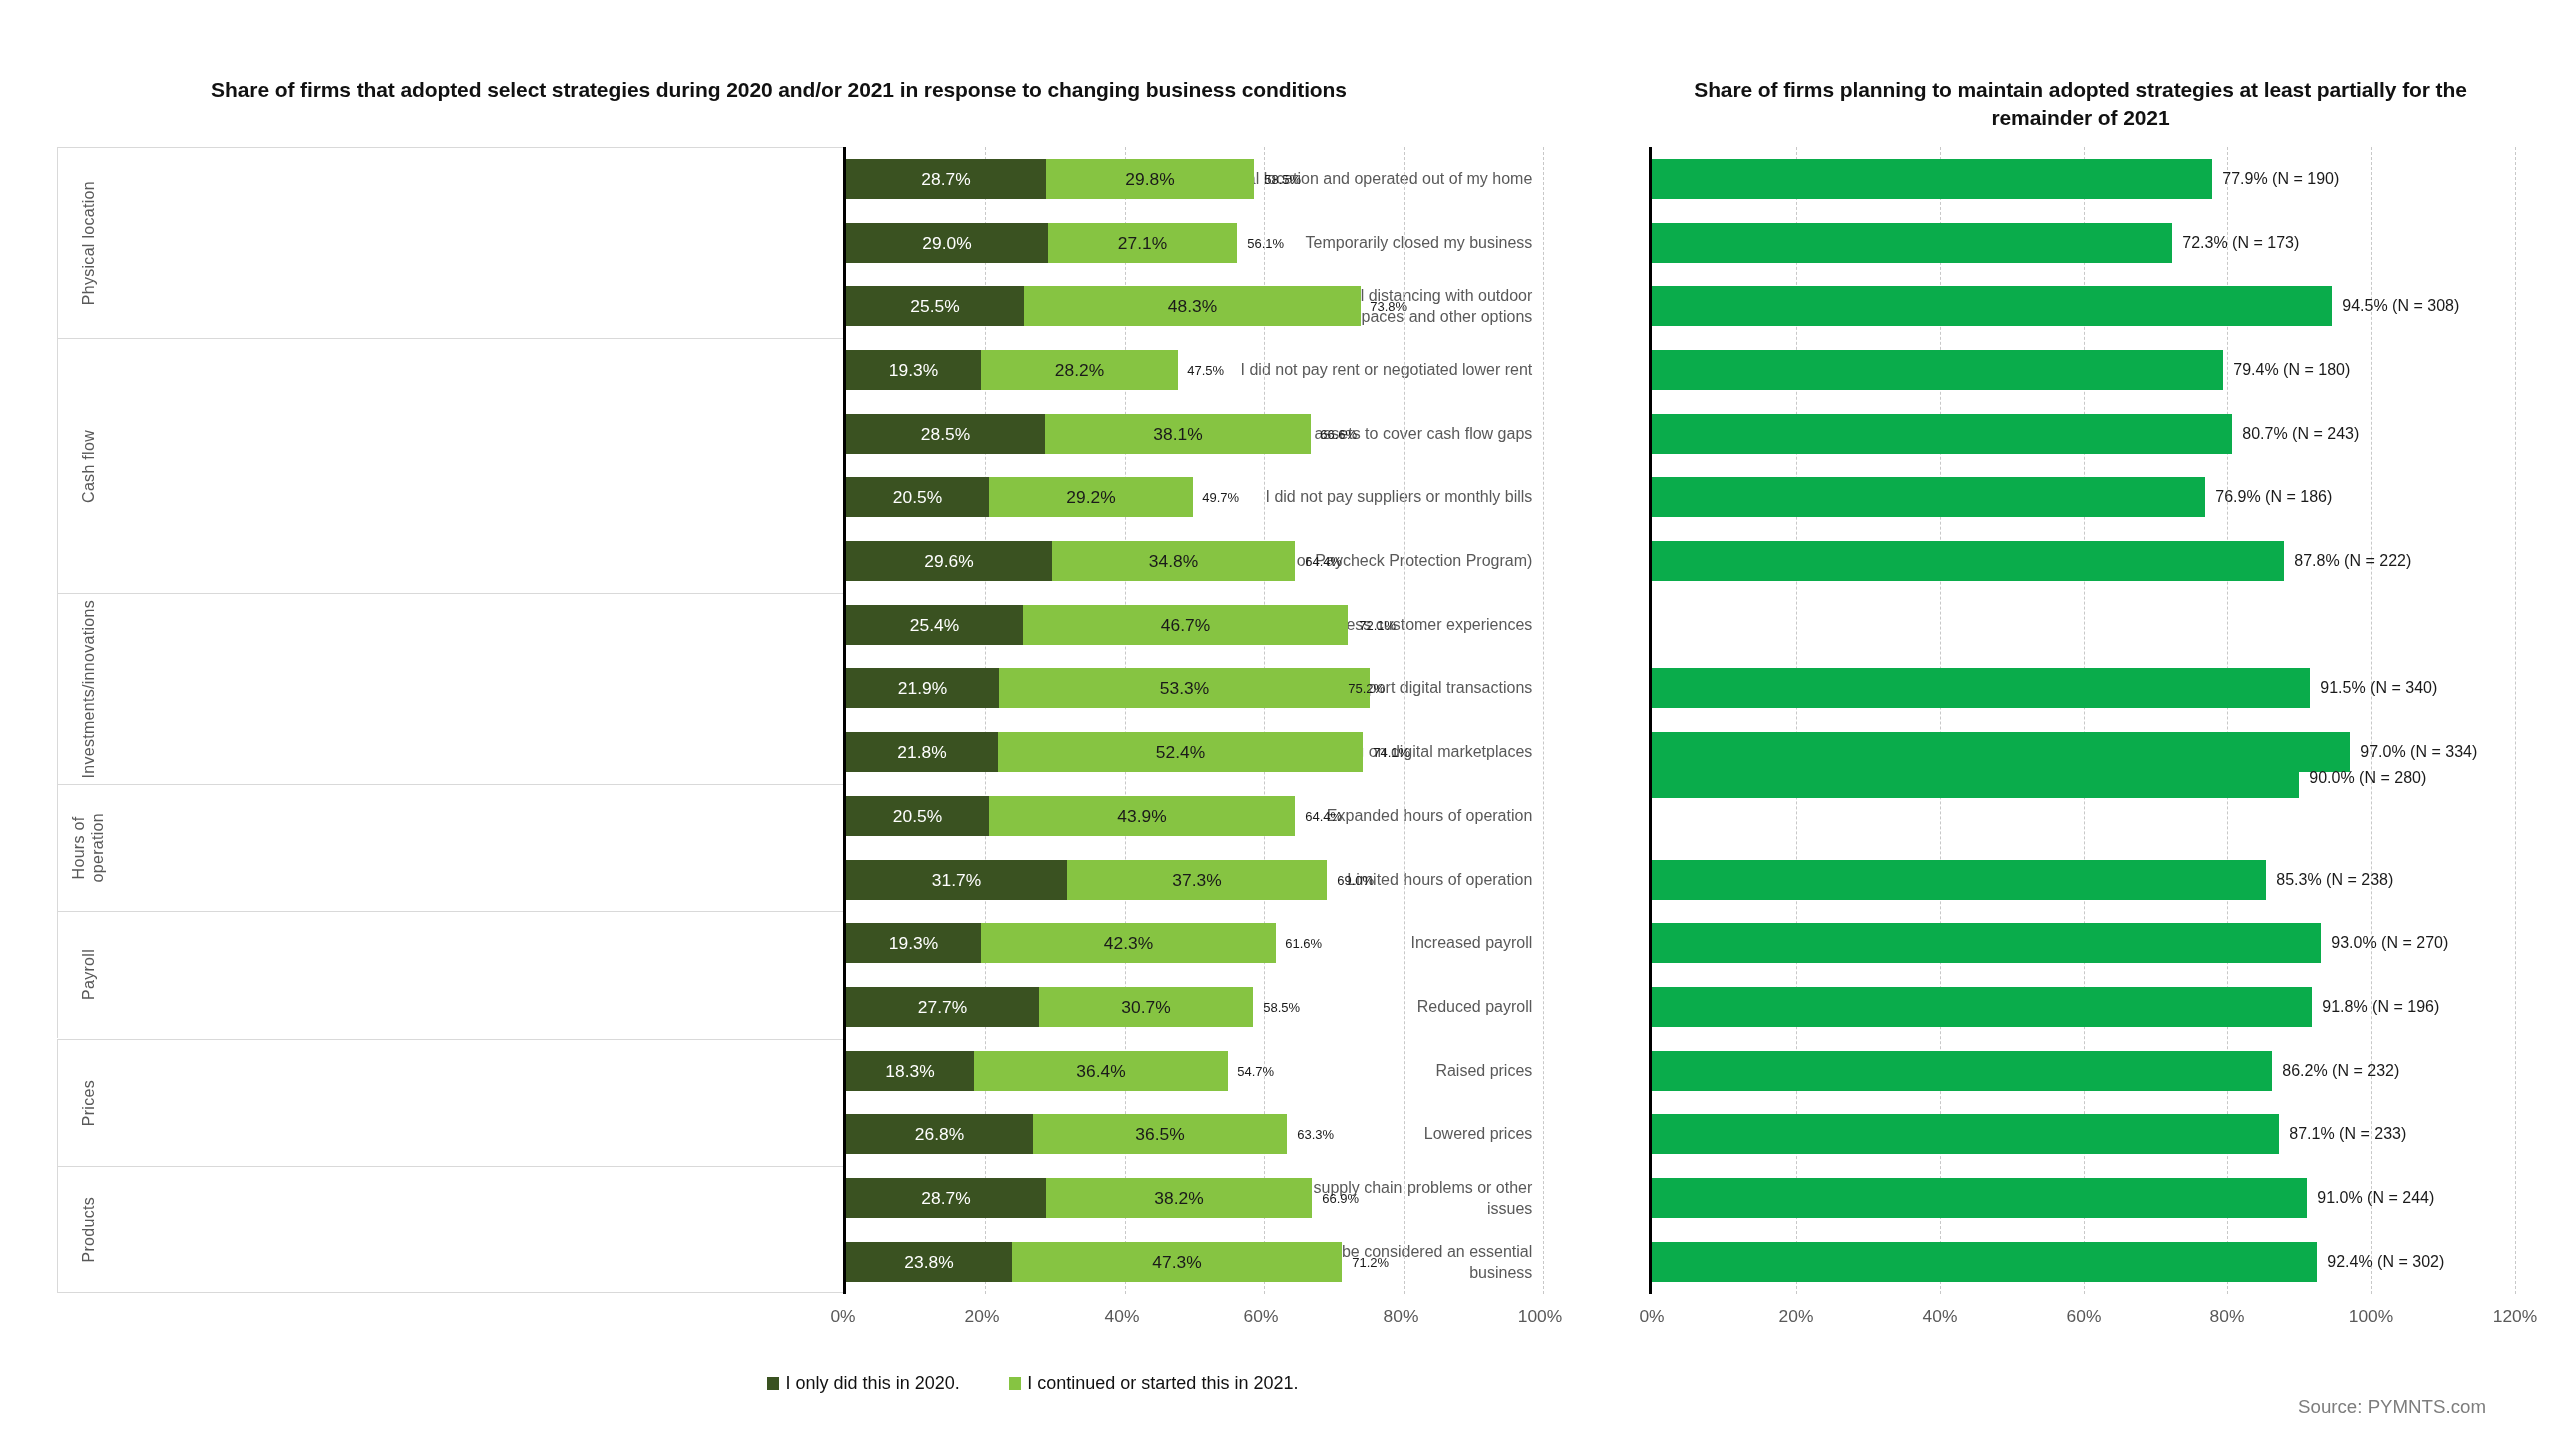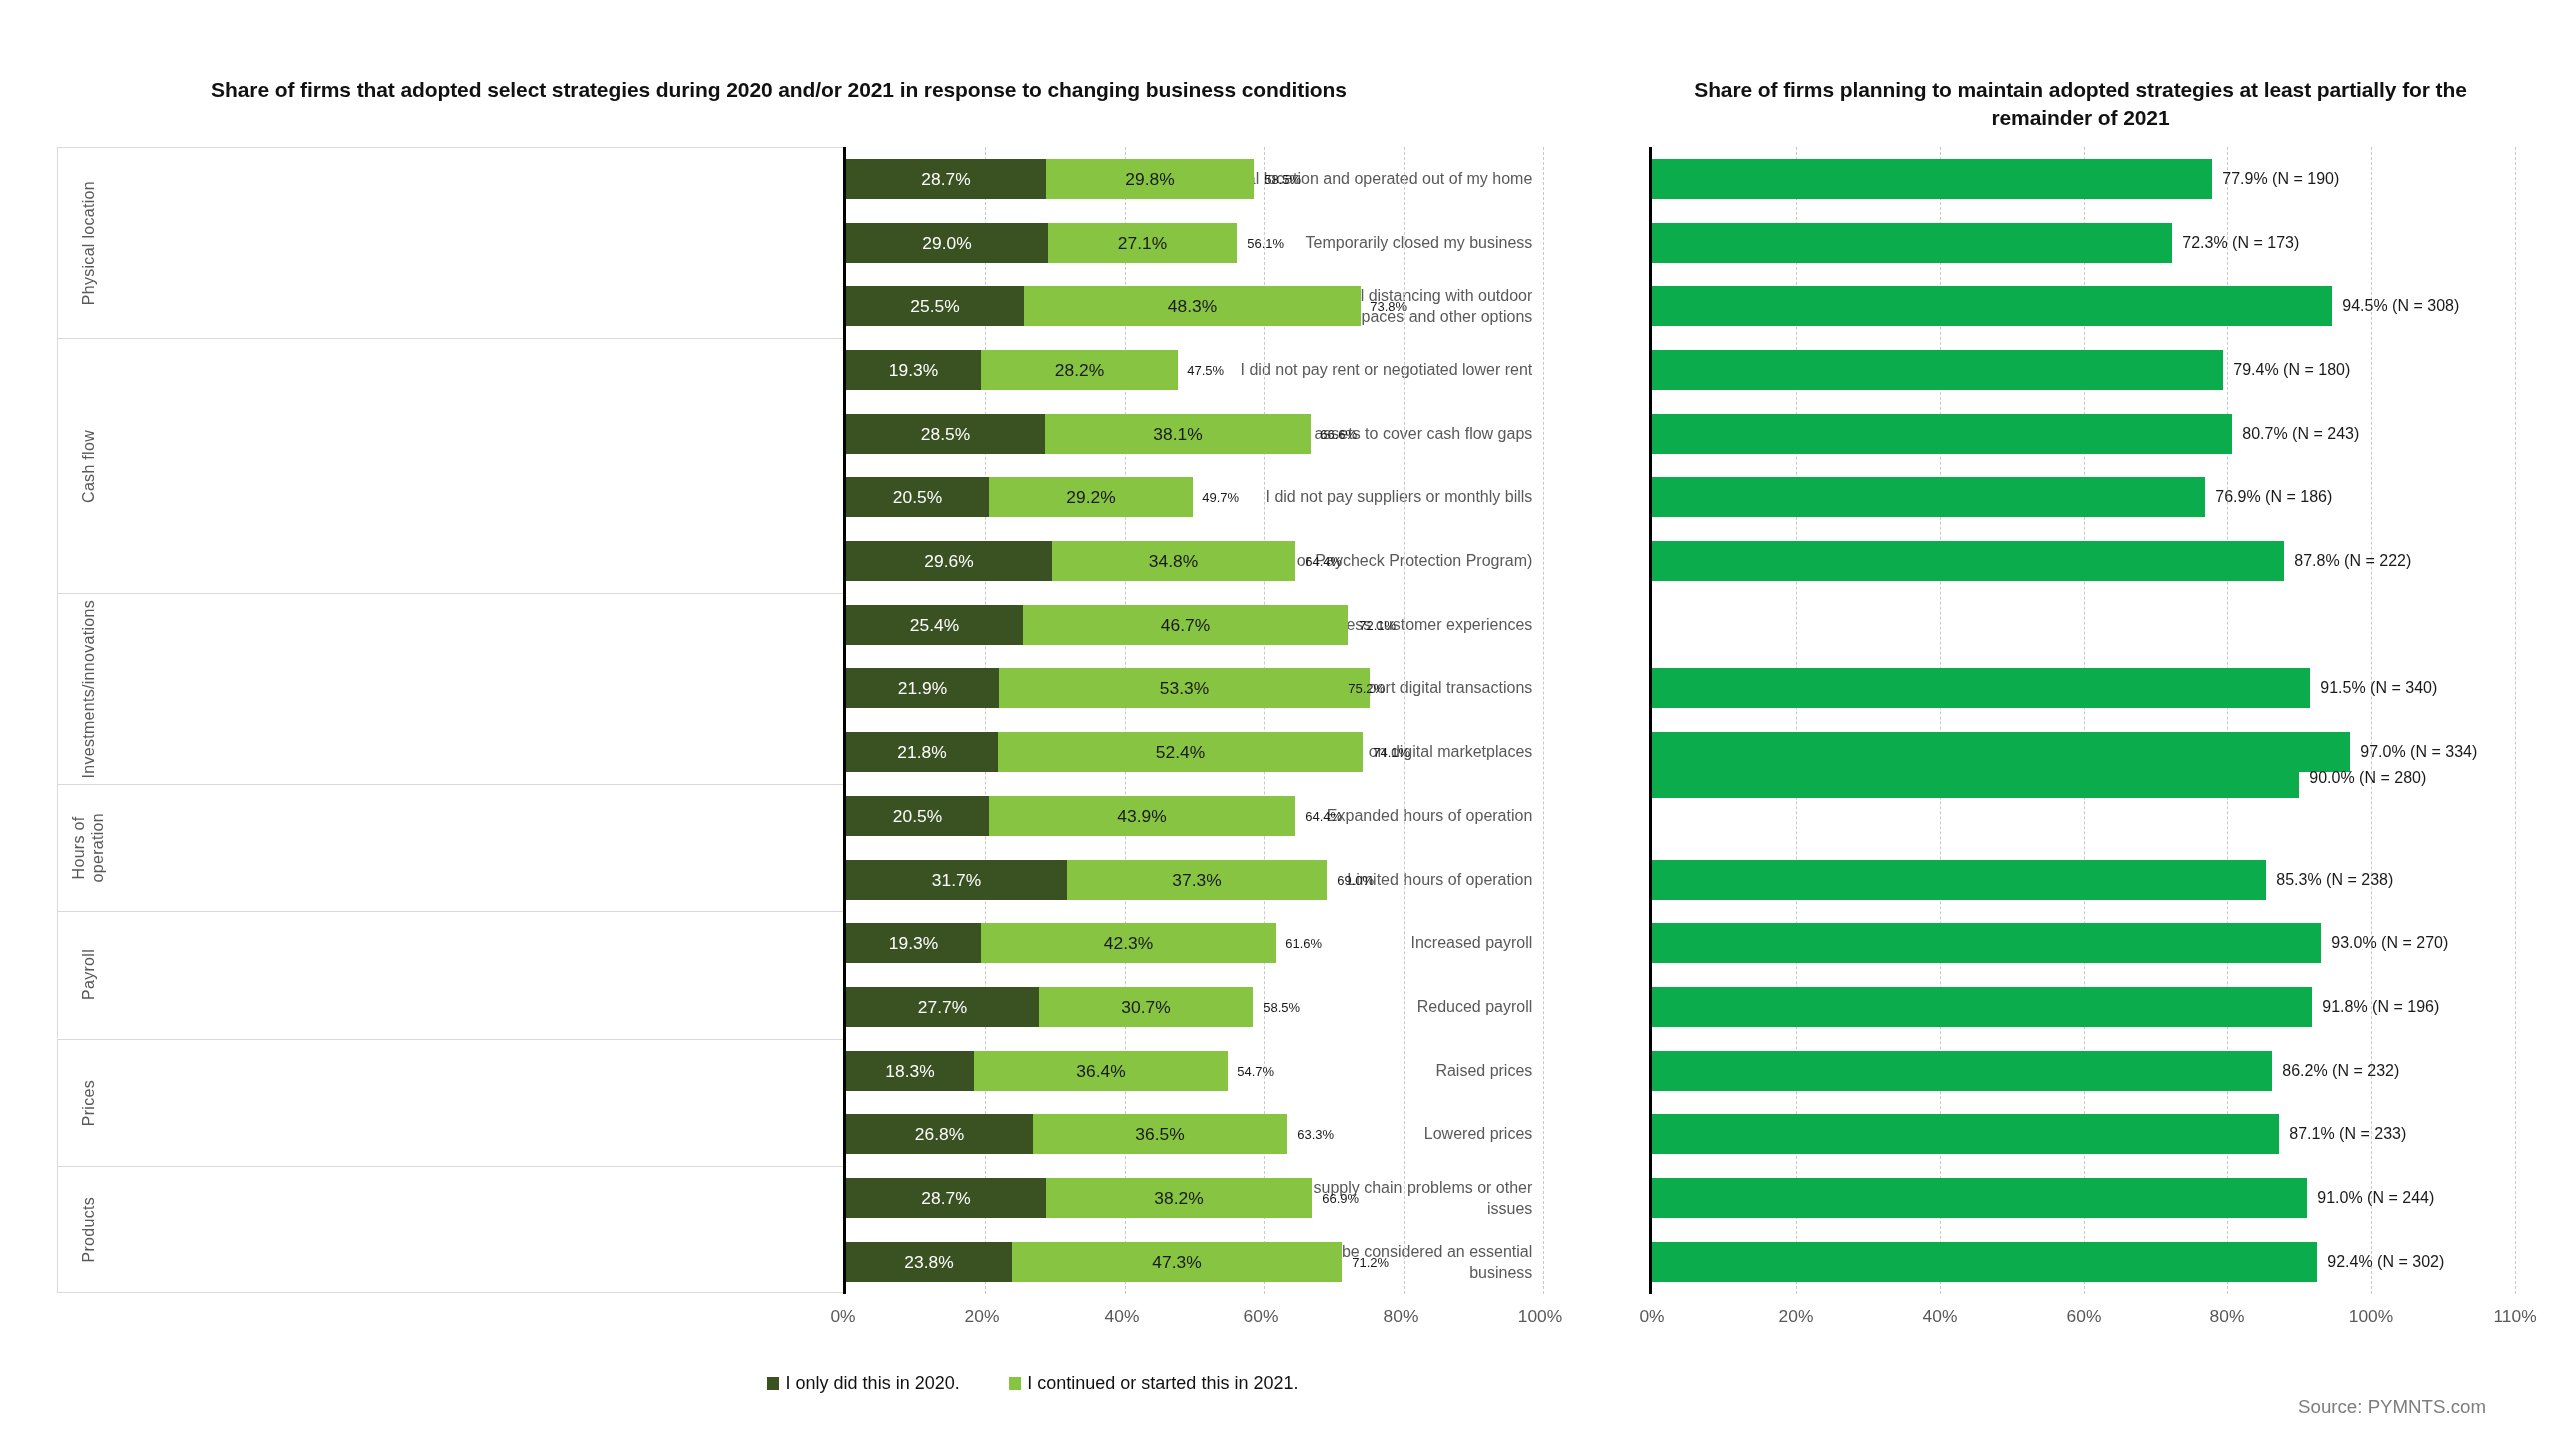--- a/index.html
+++ b/index.html
@@ -421,21 +421,21 @@
       <div class="axis-tick" style="left: 558px;">80%</div>
       <div class="axis-tick" style="left: 697px;">100%</div>
     </div>
   <div id="axis-right">
       <div class="axis-tick" style="left: 0px;">0%</div>
       <div class="axis-tick" style="left: 144px;">20%</div>
       <div class="axis-tick" style="left: 288px;">40%</div>
       <div class="axis-tick" style="left: 432px;">60%</div>
       <div class="axis-tick" style="left: 575px;">80%</div>
       <div class="axis-tick" style="left: 719px;">100%</div>
-      <div class="axis-tick" style="left: 863px;">110%</div>
+      <div class="axis-tick" style="left: 863px;">120%</div>
     </div>
 
   <div id="legend">
       <div class="legend-item">
         <span class="swatch dark" style="background: rgb(58, 82, 33);"></span>
         <span>I only did this in 2020.</span>
       </div>
       <div class="legend-item">
         <span class="swatch light" style="background: rgb(134, 196, 66);"></span>
         <span>I continued or started this in 2021.</span>

